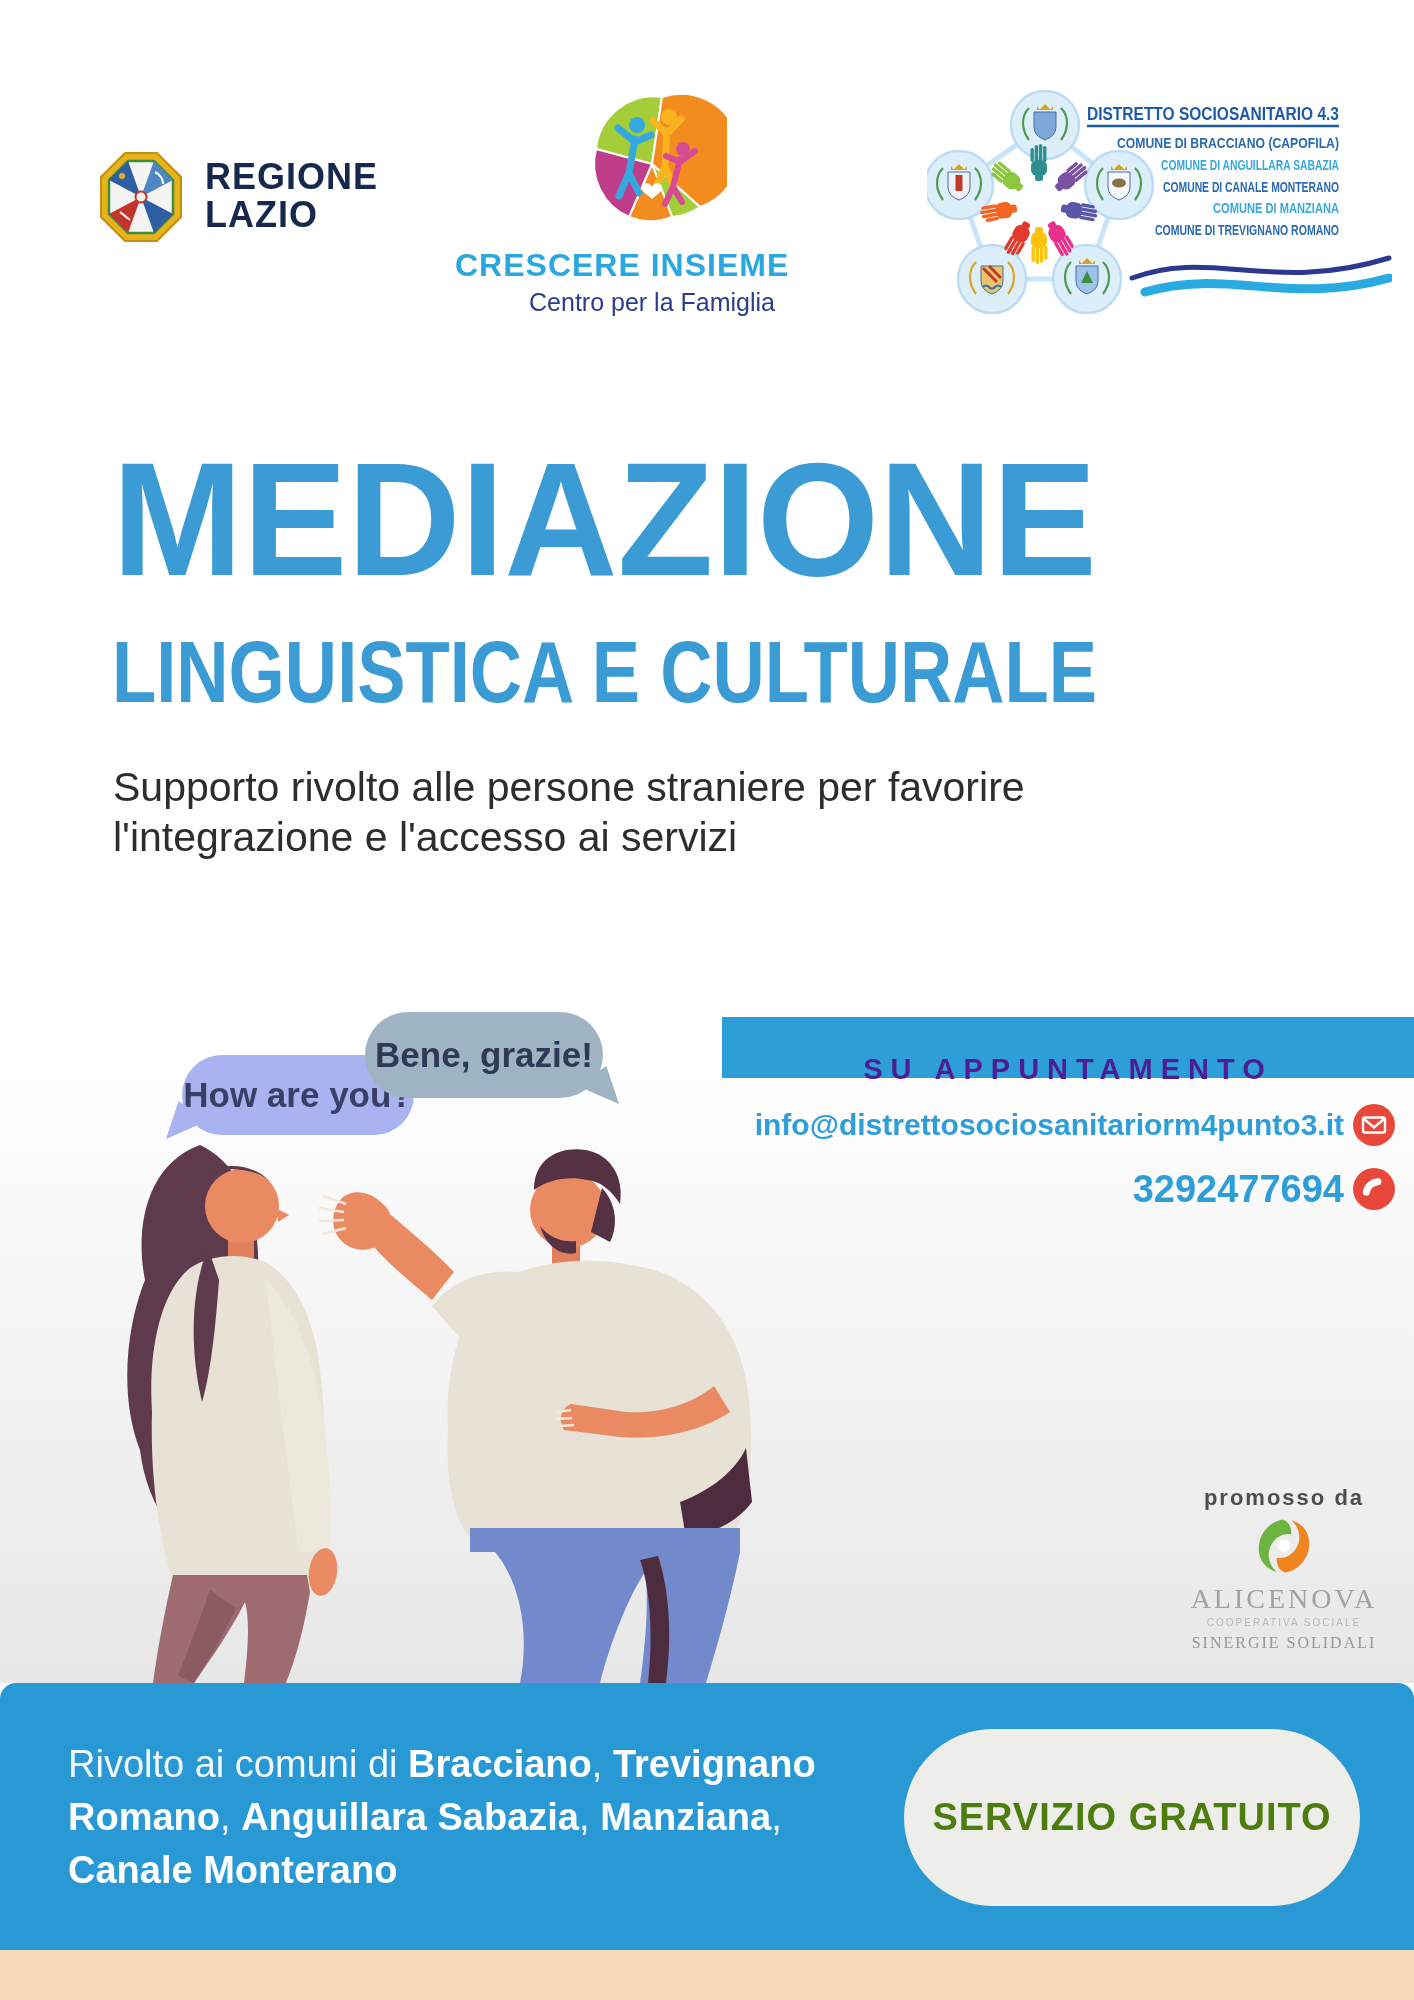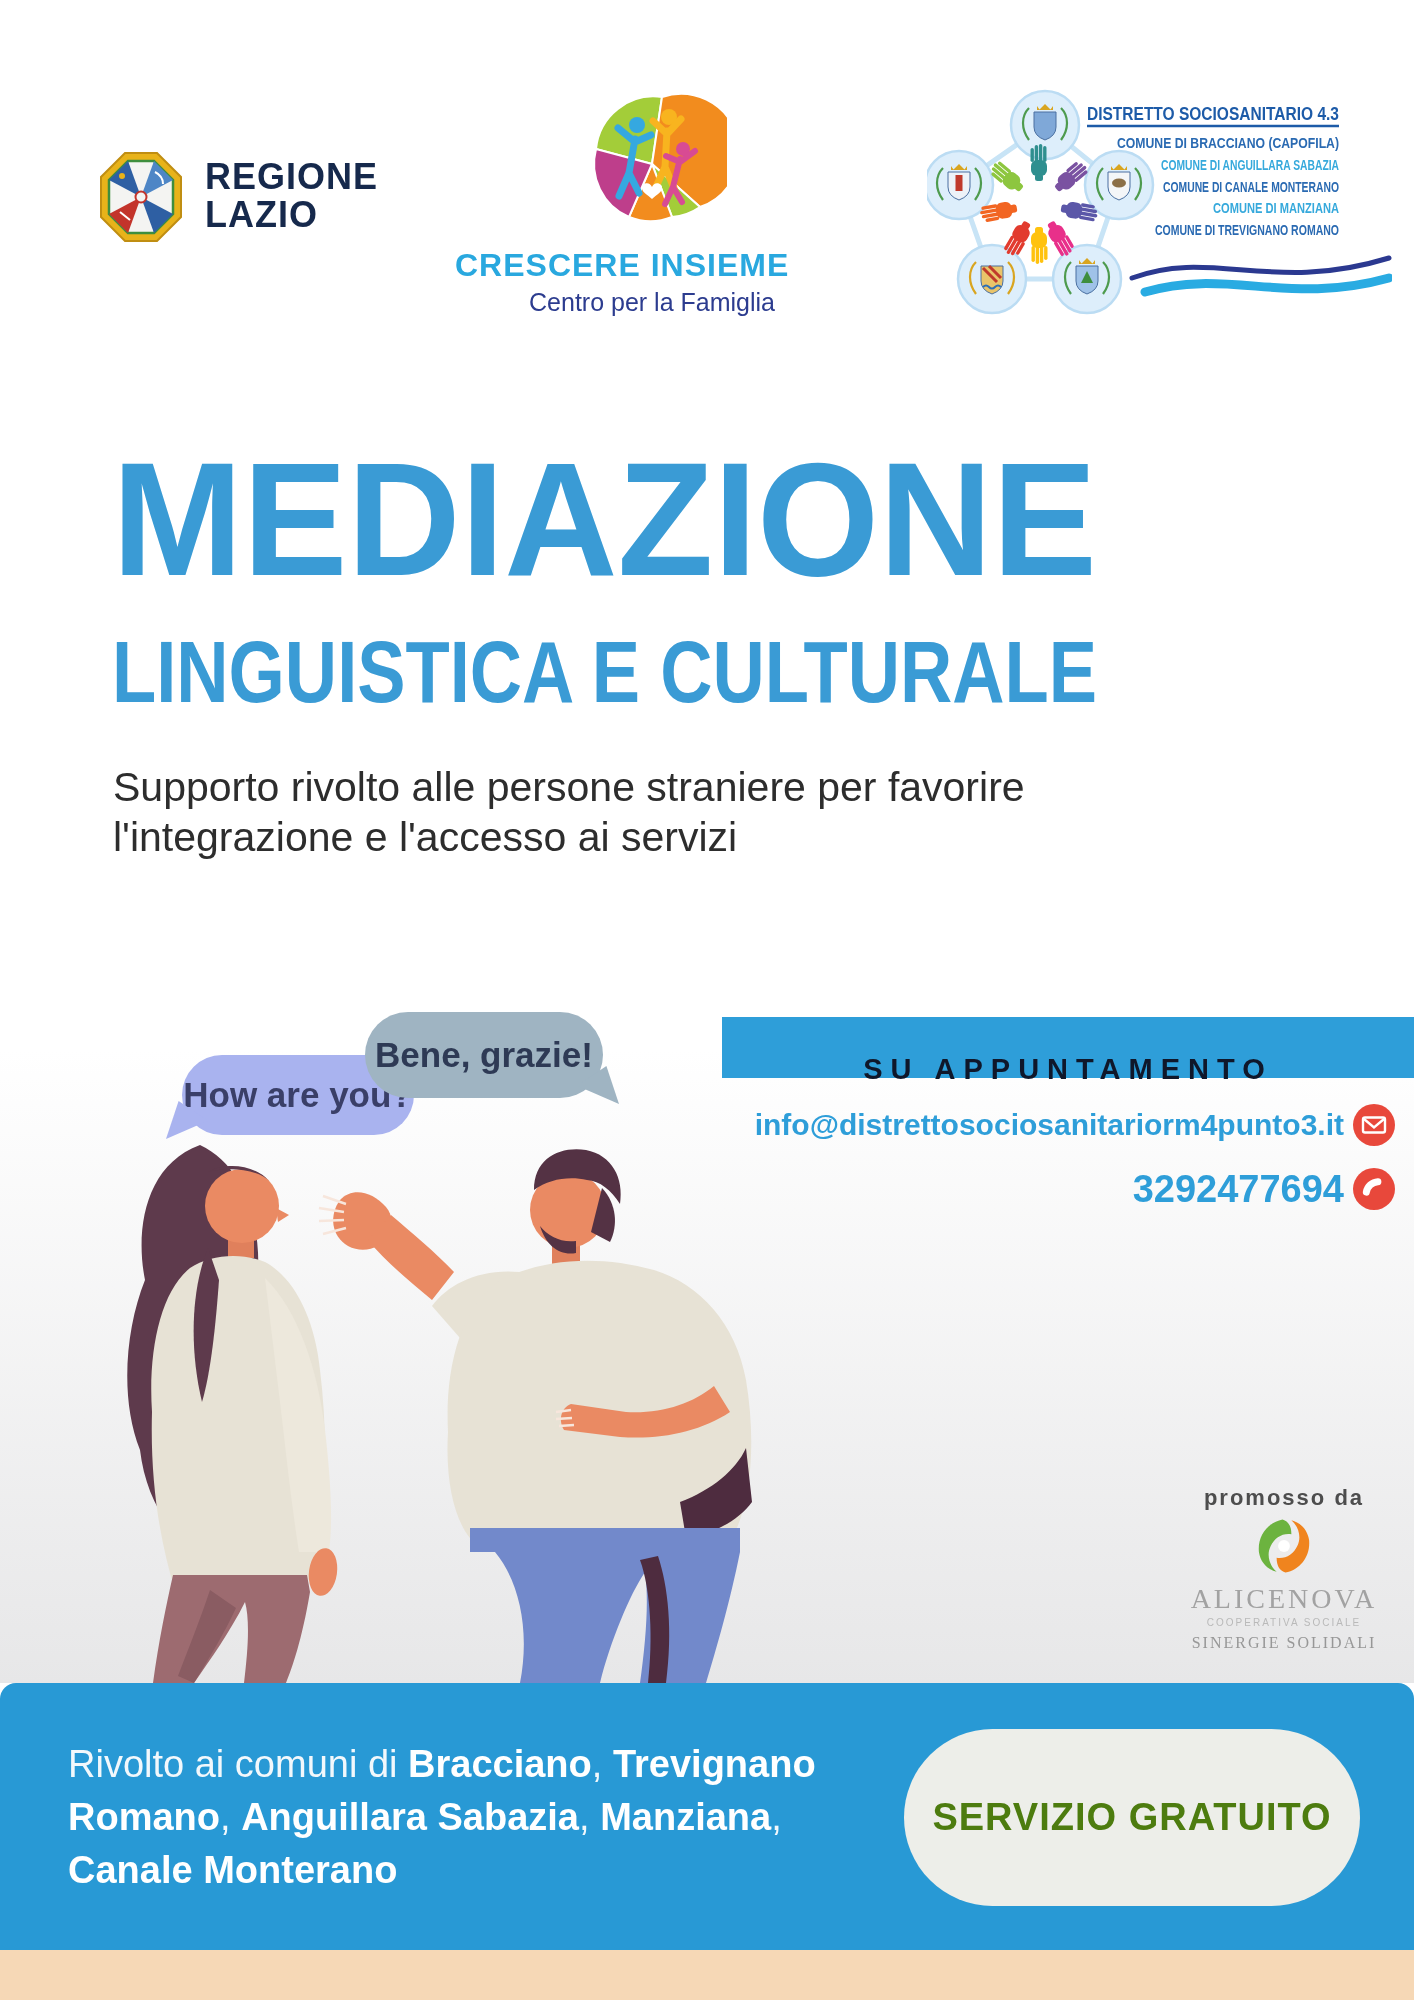--- a/index.html
+++ b/index.html
@@ -25,21 +25,21 @@
   .bubble1 { background:#A9B3EF; }
   .bubble1 .btxt { color:#3A3F68; }
   .bubble2 { background:#9FB4C2; }
   .bubble2 .btxt { color:#2E3A55; }
   .tail { position:absolute; width:42px; height:38px; }
   .tail1 { left:-16px; bottom:-4px; background:#A9B3EF; clip-path:polygon(0 100%, 30% 0, 100% 52%); }
   .tail2 { right:-16px; bottom:-6px; background:#9FB4C2; clip-path:polygon(100% 100%, 70% 0, 0 52%); }
 
   
   .banner { background:#2E9ED9; display:flex; align-items:center; justify-content:center; }
-  .banner-label { color:#0f172a; font-size:29px; font-weight:bold; letter-spacing:8px;margin-top:44px; }
+  .banner-label { color:#4c1d95; font-size:29px; font-weight:bold; letter-spacing:8px;margin-top:44px; }
   .contact-row { display:flex; align-items:center; justify-content:flex-end; gap:8px; }
   .contact-text { color:#2E9ED9; font-weight:bold; }
   .email-text { font-size:30px; }
   .phone-text { font-size:38px; }
 
   
   .promoter { text-align:center; }
   .promoter-label { font-size:22px; font-weight:bold; color:#4D4D4D; letter-spacing:2px; }
   .alice-name { font-family:"Liberation Serif", serif; font-size:28px; color:#A2A2A2; letter-spacing:3px; margin-top:2px; }
   .alice-coop { font-size:10px; color:#B9B9B9; letter-spacing:2px; margin-top:2px; }

